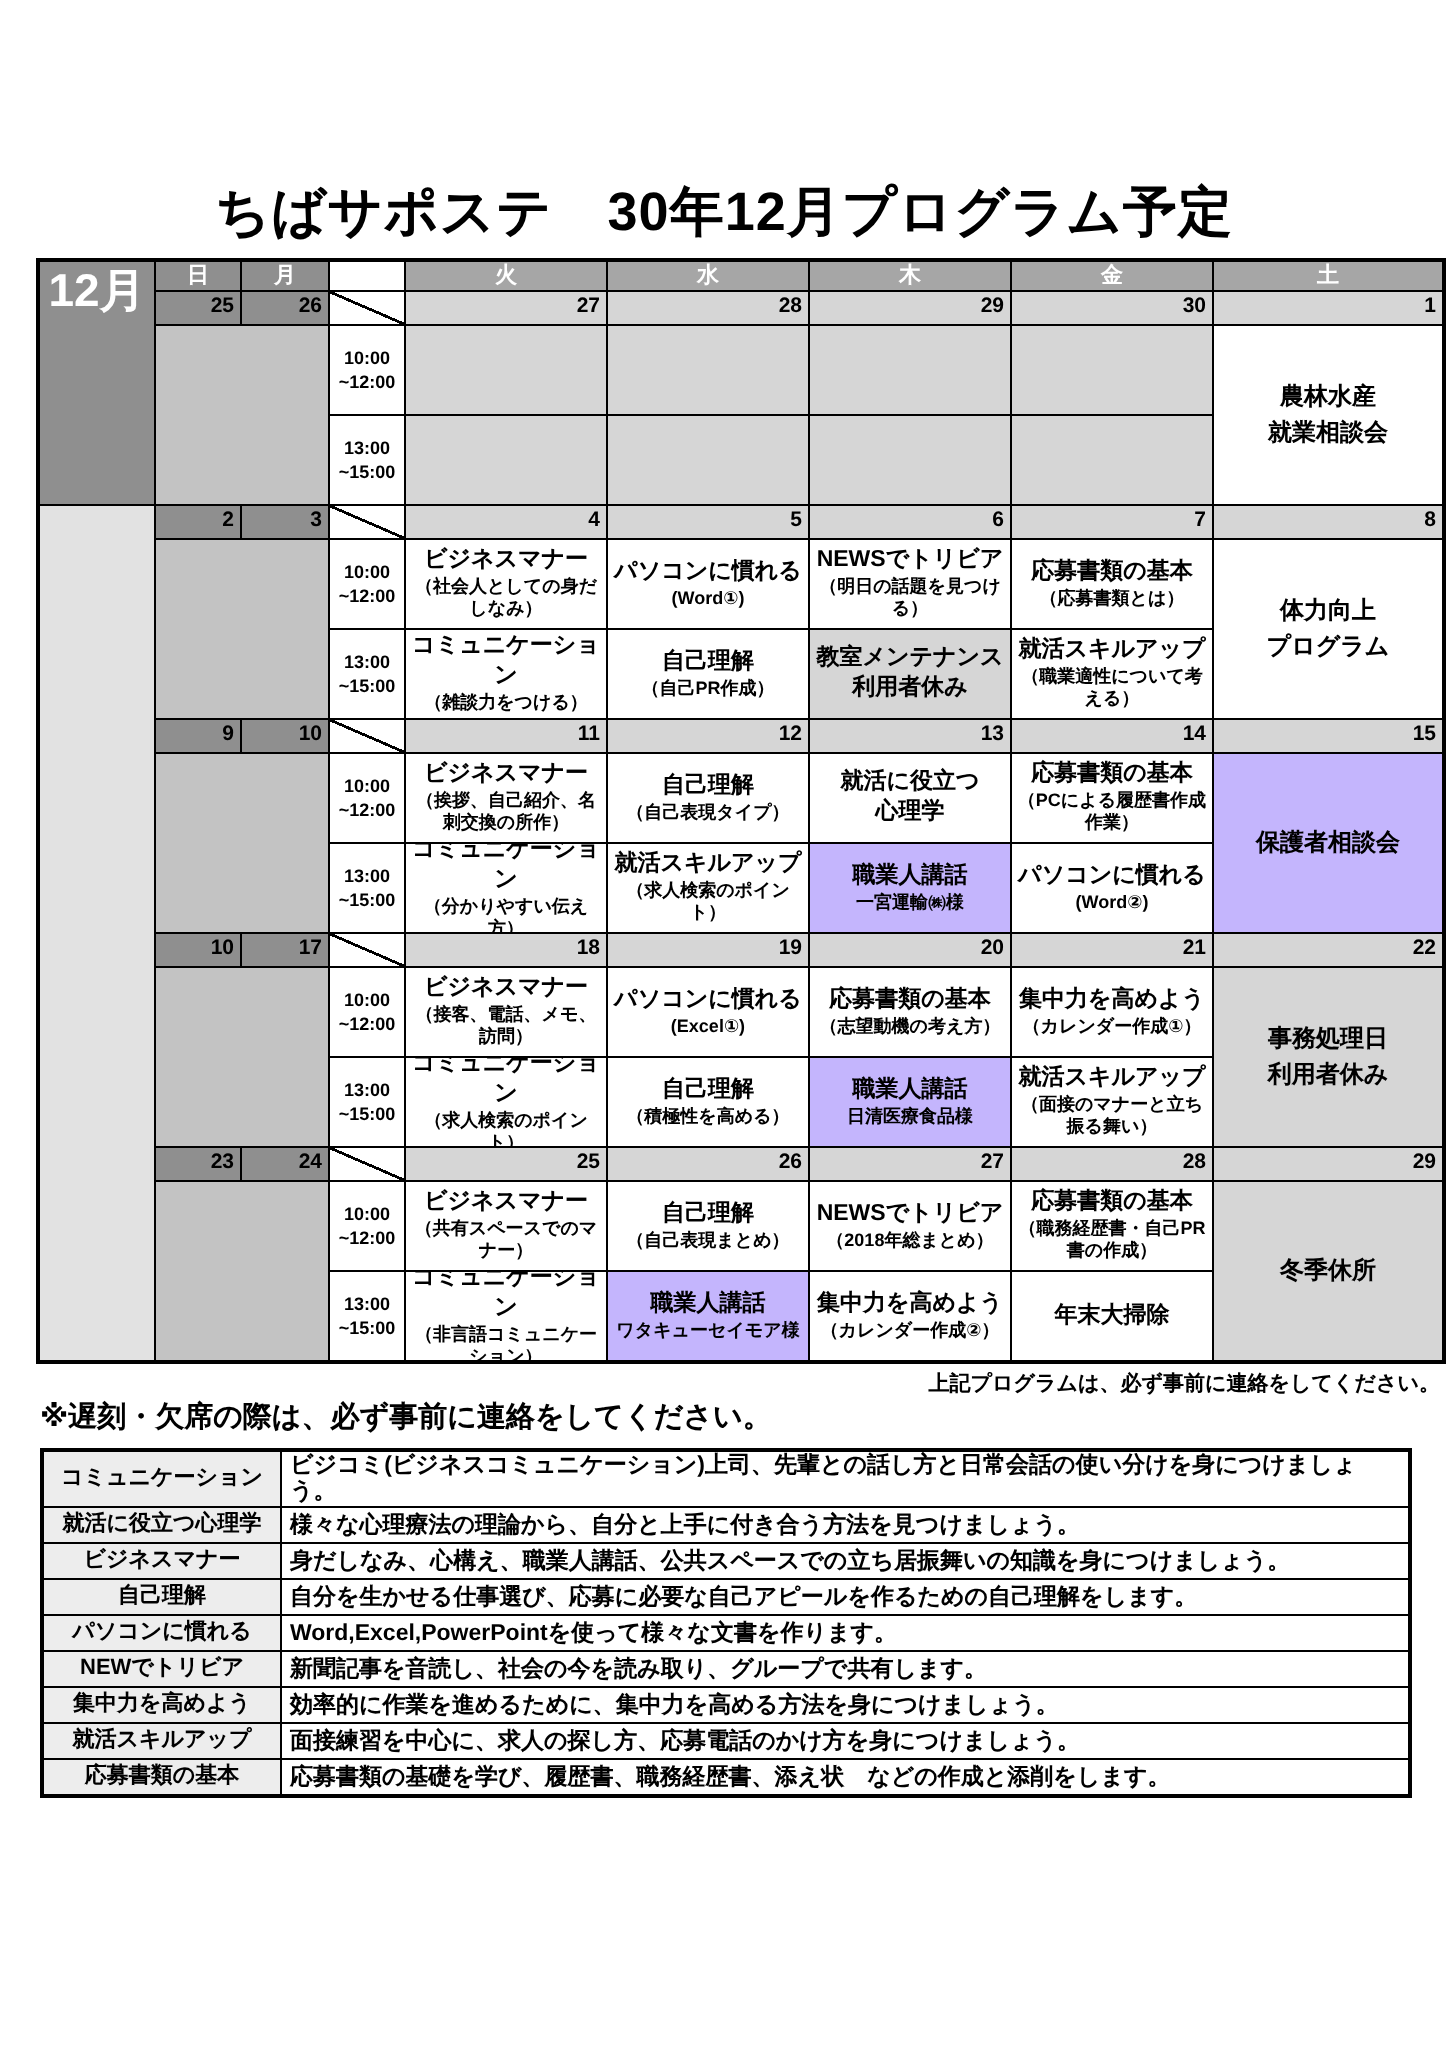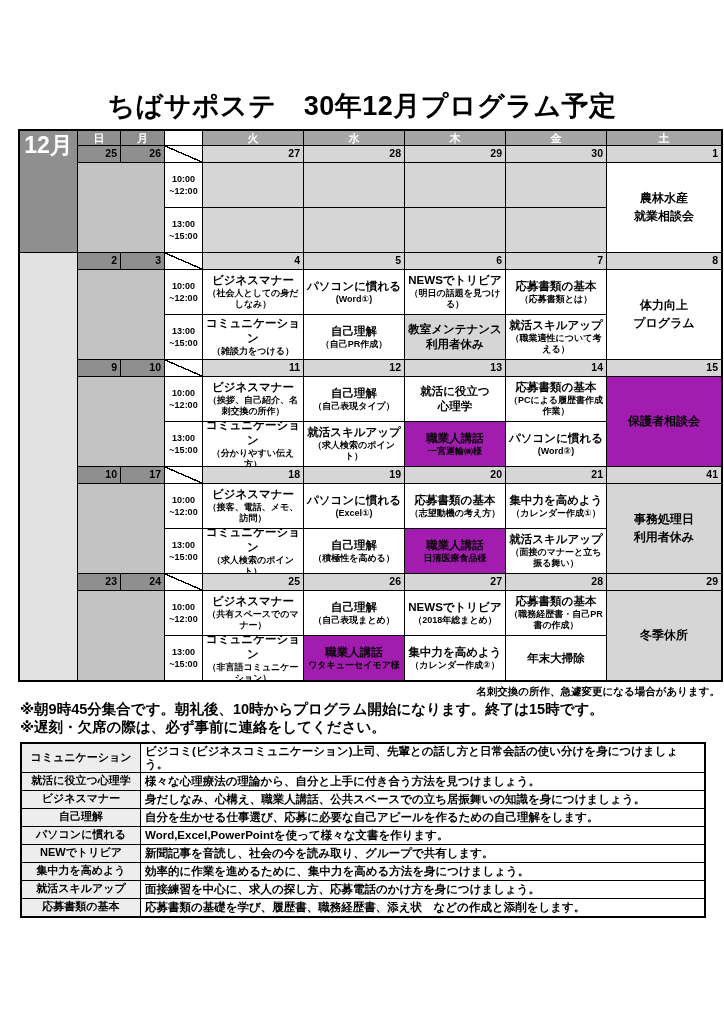--- a/index.html
+++ b/index.html
@@ -6,21 +6,21 @@
   html,body{margin:0;padding:0}
   body{width:724px;height:1024px;background:#fff;color:#000;font-family:"Liberation Sans","DejaVu Sans",sans-serif}
   .title{margin:88px 0 5px 0;text-align:center;font-size:27px;font-weight:bold;letter-spacing:.5px}
   .cal{margin-left:18px;display:grid;
        grid-template-columns:57px 42px 43px 37px 100px 100px 100px 100px 114px;
        grid-template-rows:14px 16px 44px 44px 16px 44px 44px 16px 44px 44px 16px 44px 44px 16px 44px 44px;
        gap:1px;background:#000;border:2px solid #000;width:fit-content}
   .cell{background:#fff;overflow:hidden}
   .flex{display:flex;flex-direction:column;align-items:center;justify-content:center;text-align:center;padding:1px}
   .dg{background:#8f8f8f}.hd{background:#a6a6a6}.lg{background:#d6d6d6}
-  .wg{background:#c3c3c3}.llg{background:#e2e2e2}.or{background:#a21caf}
+  .wg{background:#c3c3c3}.llg{background:#e2e2e2}.or{background:#c4b5fd}
   .dayhead{color:#fff;font-weight:bold;font-size:11px;display:flex;align-items:center;justify-content:center;line-height:1}
   .monthlbl{color:#fff;font-weight:bold;font-size:23px;text-align:center;line-height:1.15;padding-top:1px}
   .date{font-size:10.5px;font-weight:bold;text-align:right;padding:2px 3px 0 0;line-height:1}
   .diag{background-image:linear-gradient(to top right,transparent calc(50% - .7px),#000 calc(50% - .7px),#000 calc(50% + .7px),transparent calc(50% + .7px))}
   .time{font-size:9px;font-weight:bold;line-height:1.35}
   .t{font-weight:bold;font-size:11.5px;line-height:1.3}
   .s{font-size:9px;font-weight:bold;line-height:1.25}
   .sat .t{font-size:12px;line-height:1.45}
   .chg{text-align:right;font-size:10.5px;font-weight:bold;margin:3px 4px 0 0}
   .notes{margin:1px 0 0 20px;font-size:14.5px;font-weight:bold;line-height:1.25}
@@ -184,21 +184,21 @@
       <div class="t">保護者相談会</div>
     </div>
 
   <div class="cell dg date" style="grid-area:11/2/12/3">10</div>
   <div class="cell dg date" style="grid-area:11/3/12/4">17</div>
   <div class="cell diag" style="grid-area:11/4/12/5"></div>
   <div class="cell lg date" style="grid-area:11/5/12/6">18</div>
   <div class="cell lg date" style="grid-area:11/6/12/7">19</div>
   <div class="cell lg date" style="grid-area:11/7/12/8">20</div>
   <div class="cell lg date" style="grid-area:11/8/12/9">21</div>
-  <div class="cell lg date" style="grid-area:11/9/12/10">41</div>
+  <div class="cell lg date" style="grid-area:11/9/12/10">22</div>
   <div class="cell wg" style="grid-area:12/2/14/4"></div>
   <div class="cell flex time" style="grid-area:12/4/13/5">
       <div>10:00</div>
       <div>~12:00</div>
     </div>
   <div class="cell flex time" style="grid-area:13/4/14/5">
       <div>13:00</div>
       <div>~15:00</div>
     </div>
   <div class="cell flex" style="grid-area:12/5/13/6">
@@ -285,23 +285,22 @@
     </div>
   <div class="cell flex sat lg" style="grid-area:15/9/17/10">
       <div class="t">冬季休所</div>
     </div>
   <div class="cell flex" style="grid-area:16/8/17/9">
       <div class="t">年末大掃除</div>
       <div class="s"></div>
     </div>
 </div>
 
-<div class="chg">名刺交換の所作、急遽変更になる場合があります。</div>
+<div class="chg">上記プログラムは、必ず事前に連絡をしてください。</div>
 <div class="notes">
-  <div>※朝9時45分集合です。朝礼後、10時からプログラム開始になります。終了は15時です。</div>
   <div>※遅刻・欠席の際は、必ず事前に連絡をしてください。</div>
 </div>
 
 <div class="legend">
   <div class="ll">コミュニケーション</div>
     <div class="ld">ビジコミ(ビジネスコミュニケーション)上司、先輩との話し方と日常会話の使い分けを身につけましょう。</div>
   <div class="ll">就活に役立つ心理学</div>
     <div class="ld">様々な心理療法の理論から、自分と上手に付き合う方法を見つけましょう。</div>
   <div class="ll">ビジネスマナー</div>
     <div class="ld">身だしなみ、心構え、職業人講話、公共スペースでの立ち居振舞いの知識を身につけましょう。</div>

